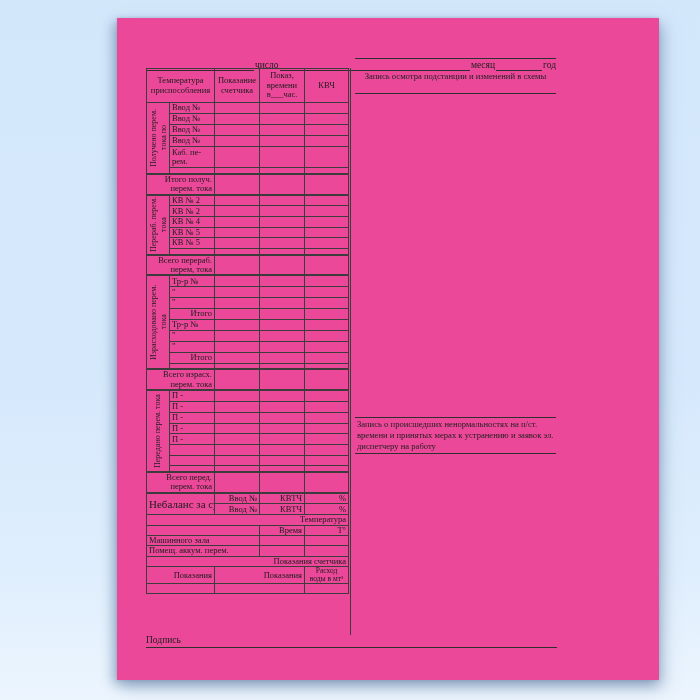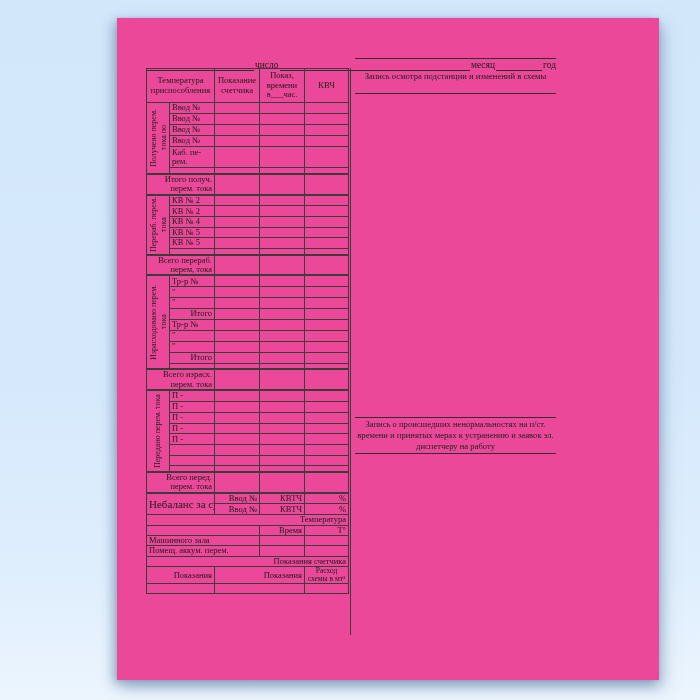--- a/index.html
+++ b/index.html
@@ -56,21 +56,21 @@
   .rp1 {
     position:absolute; left:238px; top:40px; width:201px; height:36px;
     border-top:1.5px solid #2f2f2f; border-bottom:1.5px solid #2f2f2f;
     display:flex; align-items:center; justify-content:center;
     font-size:8.6px; text-align:center; white-space:nowrap;
   }
   .rp2 {
     position:absolute; left:238px; top:399px; width:201px; height:37px;
     border-top:1.5px solid #2f2f2f; border-bottom:1.5px solid #2f2f2f;
     display:flex; align-items:center; justify-content:center;
-    font-size:8.6px; line-height:11px; text-align:center; padding:15px 2px;
+    font-size:8.6px; line-height:11px; padding:15px 2px;
   }
   
   .sign {
     position:absolute; left:29px; top:617px; width:411px;
     font-size:9.5px; padding-bottom:2px; border-bottom:1.5px solid #2e2e2e;
   }
 </style>
 </head>
 <body>
 
@@ -346,34 +346,37 @@
           <td></td>
           <td></td>
         </tr>
 
     <tr>
           <td class="ctr h8" colspan="5">Показания счетчика</td>
         </tr>
     <tr>
           <td class="ctr h18" colspan="2">Показания</td>
           <td class="ctr" colspan="2">Показания</td>
-          <td class="small3">Расход схемы в мт³</td>
+          <td class="small3">Расход воды в мт³</td>
         </tr>
     <tr>
           <td class="h10" colspan="2"></td>
           <td colspan="2"></td>
           <td></td>
         </tr>
   </tbody>
     </table>
 
   <div class="dbl-rule"></div>
 
   <div class="rp1">
     <span>Запись осмотра подстанции и изменений в схемы</span>
   </div>
 
   <div class="rp2">
     <span>Запись о происшедших ненормальностях на п/ст. времени и принятых мерах к устранению и заявок эл. диспетчеру на работу</span>
   </div>
 
+  <div class="sign">
+    <span>Подпись</span>
+  </div>
 
 </div>
 
 </body></html>

